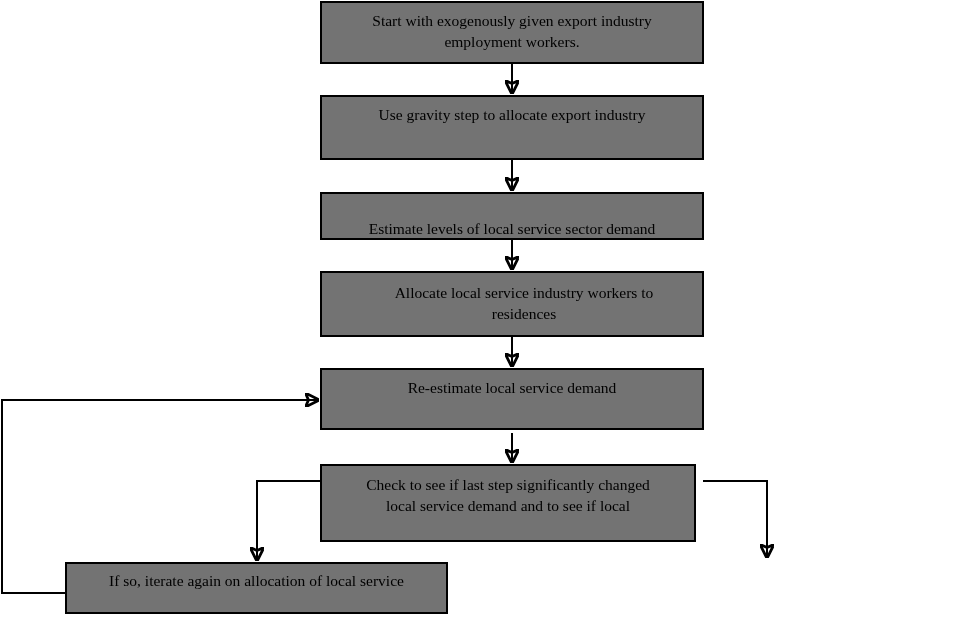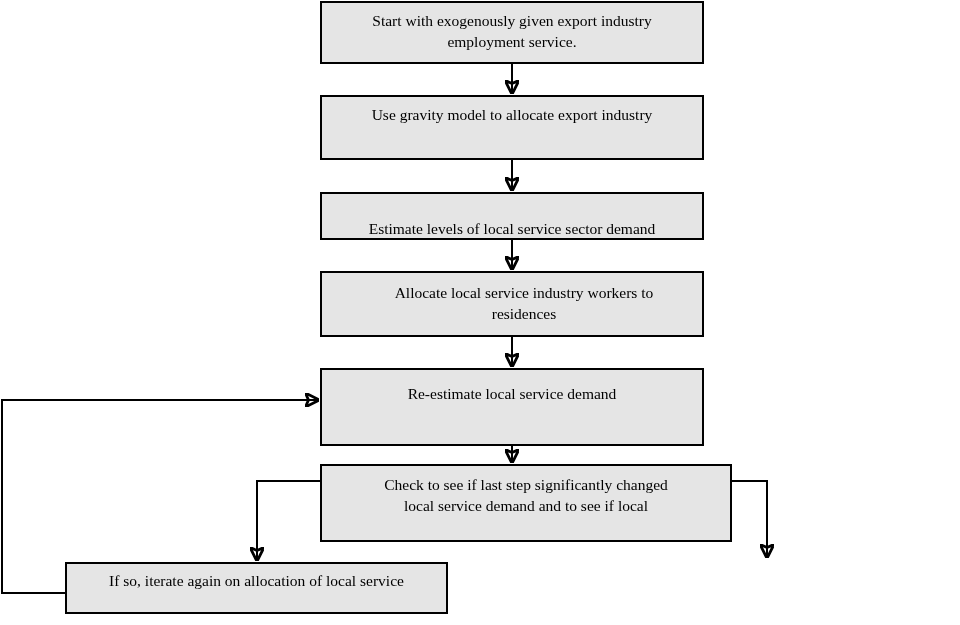--- a/index.html
+++ b/index.html
@@ -9,21 +9,21 @@
     height: 625px;
     background: #ffffff;
     font-family: "Liberation Serif", serif;
     color: #000000;
     overflow: hidden;
   }
   .node {
     position: absolute;
     box-sizing: border-box;
     border: 2px solid #000000;
-    background: #e5e5e5;
+    background: #737373;
     text-align: center;
     font-size: 15.5px;
     line-height: 21px;
   }
   .node .ln { white-space: nowrap; }
   .connector-layer {
     position: absolute;
     left: 0; top: 0;
     width: 960px; height: 625px;
     pointer-events: none;
@@ -50,41 +50,41 @@
     <path d="M512 240 L512 269" marker-end="url(#arrowhead)"></path>
     <path d="M512 337 L512 366" marker-end="url(#arrowhead)"></path>
     <path d="M512 433 L512 462" marker-end="url(#arrowhead)"></path>
     <path d="M321 481 L257 481 L257 560" marker-end="url(#arrowhead)"></path>
     <path d="M703 481 L767 481 L767 557" marker-end="url(#arrowhead)"></path>
     <path d="M65 593 L2 593 L2 400 L318 400" marker-end="url(#arrowhead)"></path>
   </svg>
 
   <div class="node" style="left:320px; top:1px; width:384px; height:63px; padding-top:7px;">
     <div class="ln">Start with exogenously given export industry</div>
-    <div class="ln">employment service.</div>
+    <div class="ln">employment workers.</div>
   </div>
 
   <div class="node" style="left:320px; top:95px; width:384px; height:65px; padding-top:7px;">
-    <div class="ln">Use gravity model to allocate export industry</div>
+    <div class="ln">Use gravity step to allocate export industry</div>
   </div>
 
   <div class="node" style="left:320px; top:192px; width:384px; height:48px; padding-top:24px;">
     <div class="ln">Estimate levels of local service sector demand</div>
   </div>
 
   <div class="node" style="left:320px; top:271px; width:384px; height:66px; padding-top:9px;padding-left:24px;">
     <div class="ln">Allocate local service industry workers to</div>
     <div class="ln">residences</div>
   </div>
 
-  <div class="node" style="left:320px; top:368px; width:384px; height:78px; padding-top:13px;">
+  <div class="node" style="left:320px; top:368px; width:384px; height:62px; padding-top:7px;">
     <div class="ln">Re-estimate local service demand</div>
   </div>
 
-  <div class="node" style="left:320px; top:464px; width:412px; height:78px; padding-top:8px;">
+  <div class="node" style="left:320px; top:464px; width:376px; height:78px; padding-top:8px;">
     <div class="ln">Check to see if last step significantly changed</div>
     <div class="ln">local service demand and to see if local</div>
   </div>
 
   <div class="node" style="left:65px; top:562px; width:383px; height:52px; padding-top:6px;">
     <div class="ln">If so, iterate again on allocation of local service</div>
   </div>
 
 
 </div>

